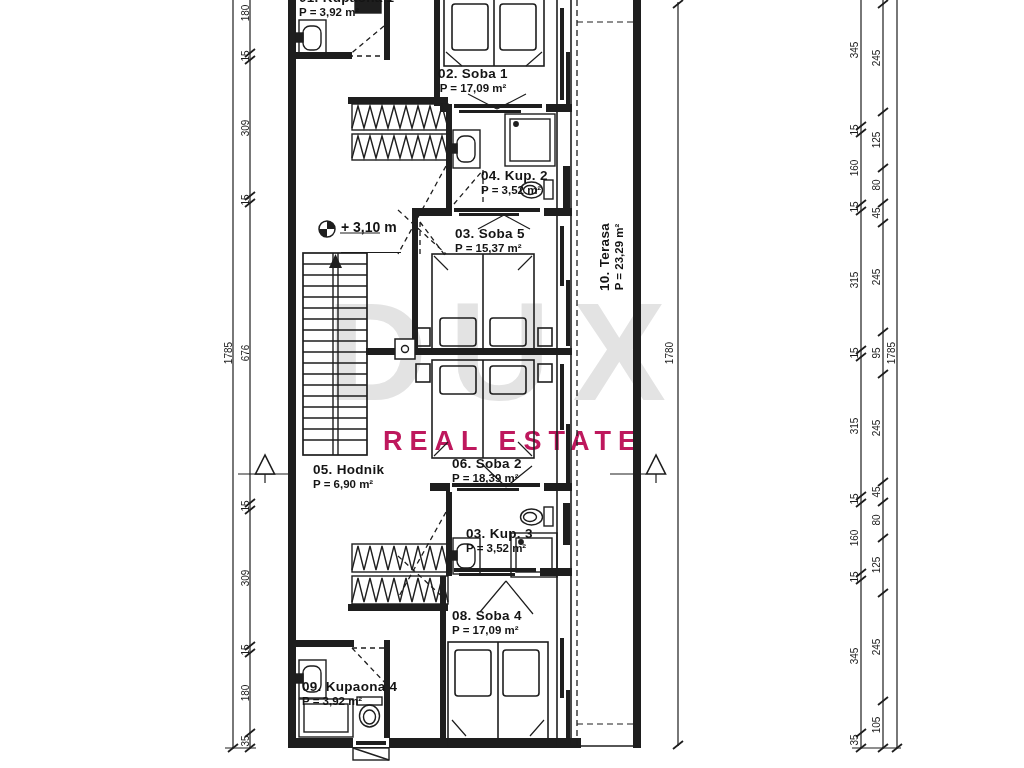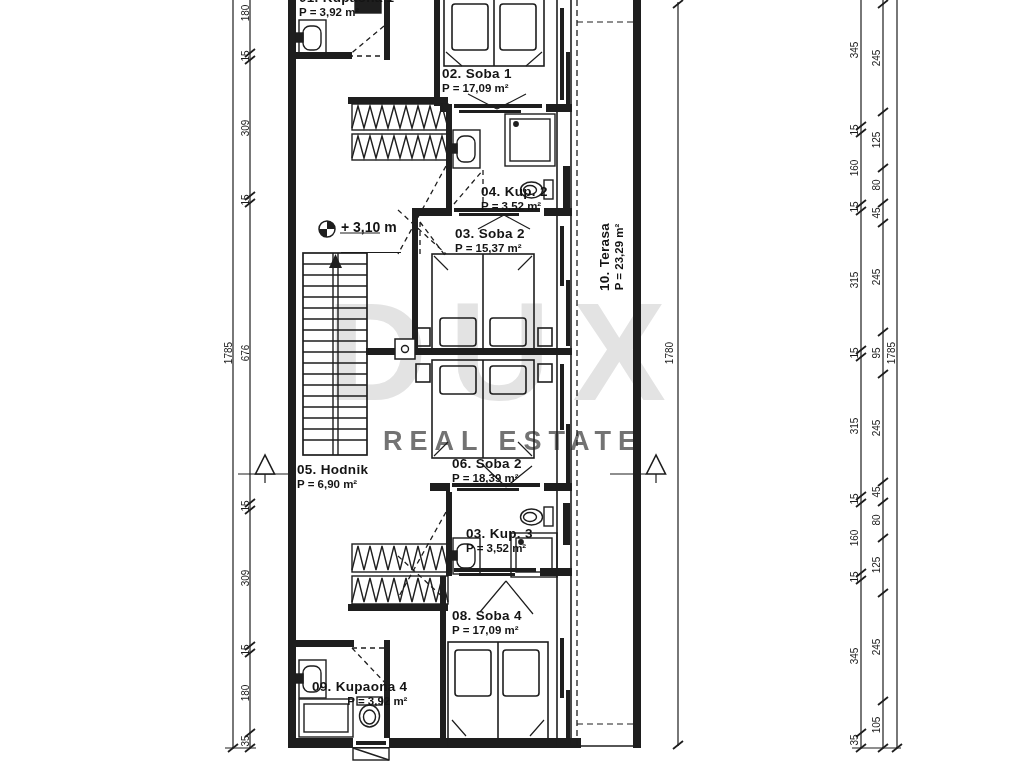--- a/index.html
+++ b/index.html
@@ -1,21 +1,21 @@
 <!DOCTYPE html>
 <html><head>
 <meta charset="utf-8">
 <style>
   html,body{margin:0;padding:0;background:#fff;}
   .canvas{position:relative;width:1024px;height:768px;background:#ffffff;overflow:hidden;
           font-family:"Liberation Sans",sans-serif;}
   .wm{position:absolute;z-index:0;color:#e3e3e3;font-weight:bold;white-space:nowrap;
       transform:translate(-50%,-50%);}
   .wm1{font-size:140px;letter-spacing:22px;}
-  .wm2{font-size:27px;letter-spacing:7px;color:#737373;}
+  .wm2{font-size:27px;letter-spacing:7px;color:#be185d;}
   .plan-svg{position:absolute;left:0;top:0;z-index:1;}
   .dim{position:absolute;z-index:2;font-size:10px;color:#1b1b1b;white-space:nowrap;
        transform:translate(-50%,-50%) rotate(-90deg);}
   .room-label{position:absolute;z-index:2;color:#141414;line-height:1.2;white-space:nowrap;}
   .room-label .nm{font-size:13.5px;font-weight:700;letter-spacing:.3px;}
   .room-label .ar{font-size:11.5px;font-weight:600;}
   .rot{transform:translate(-50%,-50%) rotate(-90deg);text-align:center;}
   .level-label{position:absolute;z-index:2;font-size:14px;font-weight:700;color:#141414;
        border-bottom:1.5px solid #1b1b1b;padding:0 4px 17px 0;}
 </style>
@@ -235,49 +235,49 @@
     <g stroke="#1e1e1e" fill="none" stroke-width="1.4">
       <rect x="353" y="748" width="36" height="12"></rect>
       <path d="M353,748 L389,760"></path>
     </g>
   </svg>
 
   <div class="room-label" style="left:299px;top:-10px;">
     <div class="nm">01. Kupaona 1</div>
     <div class="ar">P = 3,92 m²</div>
   </div>
-  <div class="room-label" style="left:442px;top:66px;width:100px;">
+  <div class="room-label" style="left:423px;top:66px;width:100px;text-align:center;">
     <div class="nm">02. Soba 1</div>
     <div class="ar">P = 17,09 m²</div>
   </div>
   <div class="room-label" style="left:455px;top:226px;">
-    <div class="nm">03. Soba 2</div>
+    <div class="nm">03. Soba 5</div>
     <div class="ar">P = 15,37 m²</div>
   </div>
-  <div class="room-label" style="left:481px;top:168px;margin-top:16px;">
+  <div class="room-label" style="left:481px;top:168px;">
     <div class="nm">04. Kup. 2</div>
     <div class="ar">P = 3,52 m²</div>
   </div>
-  <div class="room-label" style="left:297px;top:462px;">
+  <div class="room-label" style="left:313px;top:462px;">
     <div class="nm">05. Hodnik</div>
     <div class="ar">P = 6,90 m²</div>
   </div>
   <div class="room-label" style="left:452px;top:456px;">
     <div class="nm">06. Soba 2</div>
     <div class="ar">P = 18,39 m²</div>
   </div>
   <div class="room-label" style="left:466px;top:526px;">
     <div class="nm">03. Kup. 3</div>
     <div class="ar">P = 3,52 m²</div>
   </div>
   <div class="room-label" style="left:452px;top:608px;">
     <div class="nm">08. Soba 4</div>
     <div class="ar">P = 17,09 m²</div>
   </div>
-  <div class="room-label" style="left:312px;top:679px;text-align:right;">
+  <div class="room-label" style="left:302px;top:679px;">
     <div class="nm">09. Kupaona 4</div>
     <div class="ar">P = 3,92 m²</div>
   </div>
   <div class="room-label rot" style="left:612px;top:257px;">
     <div class="nm">10. Terasa</div>
     <div class="ar">P = 23,29 m²</div>
   </div>
 
   <span class="level-label" style="left:341px;top:219px;">+ 3,10 m</span>
 

